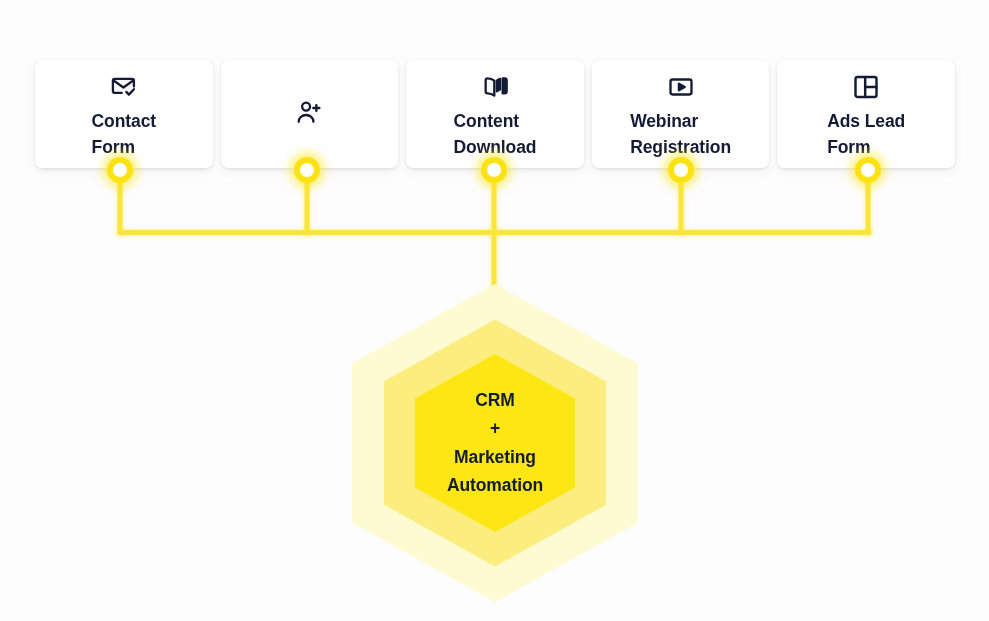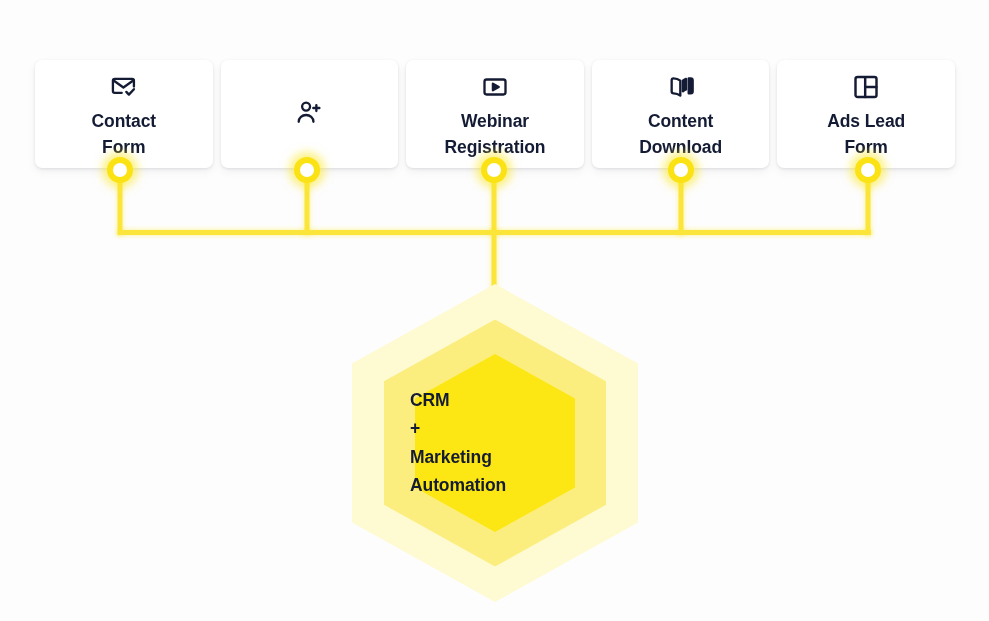--- a/index.html
+++ b/index.html
@@ -54,21 +54,21 @@
     justify-content: center;
     margin-bottom: 7px;
     color: #141b34;
   }
   .card-icon svg { display: block; }
 
   .card-label {
     font-size: 17.5px;
     font-weight: bold;
     line-height: 1.45;
-    text-align: center;
+    text-align: left;
     color: #141b34;
     letter-spacing: -0.1px;
     white-space: pre-line;
   }
 
   
   .node {
     position: absolute;
     width: 26px;
     height: 26px;
@@ -106,20 +106,21 @@
   }
   .hex-outer { width: 286px; height: 318px; background: #FEFAD2; }
   .hex-mid   { width: 222px; height: 247px; background: #FCEE7E; }
   .hex-core  { width: 160px; height: 178px; background: #FCE714; }
 
   .hex-text {
     position: absolute;
     left: 50%;
     top: 50%;
     transform: translate(-50%, -50%);
+    text-align: center;
     font-size: 17.5px;
     font-weight: bold;
     line-height: 1.62;
     color: #141b34;
     letter-spacing: -0.1px;
     white-space: pre-line;
     width: 170px;
   }
 </style>
 </head>
@@ -147,38 +148,38 @@
           <circle cx="9.5" cy="6.5" r="3.4"></circle>
           <path d="M3.2 19.5c0-3.6 2.9-5.8 6.3-5.8s6.3 2.2 6.3 5.8"></path>
           <path d="M18.3 5.2v5.1M20.9 7.7h-5.2"></path>
         </svg>
       </span>
     </div>
 
     <div class="card">
       <span class="card-icon">
         <svg width="28" height="28" viewBox="0 0 24 24" fill="none" stroke="#141b34" stroke-width="2" stroke-linecap="round" stroke-linejoin="round">
-          <rect x="3" y="5.6" width="18" height="12.8" rx="1.8"></rect>
-          <path d="M10.2 9.2l5 2.8-5 2.8V9.2z" fill="#141b34" stroke-linejoin="round"></path>
-        </svg>
-      </span>
-      <div class="card-label">Webinar
-Registration</div>
-    </div>
-
-    <div class="card">
-      <span class="card-icon">
-        <svg width="28" height="28" viewBox="0 0 24 24" fill="none" stroke="#141b34" stroke-width="2" stroke-linecap="round" stroke-linejoin="round">
           <path d="M11.4 6.6C9.8 5.3 7.8 4.6 5.6 4.6c-.9 0-1.6.7-1.6 1.6v9.6c0 .9.7 1.6 1.6 1.6 2.2 0 4.2.7 5.8 2V6.6z"></path>
           <path d="M13.6 6.6c.8-.7 1.7-1.2 2.7-1.6v9.1c-1 .4-1.9.9-2.7 1.6V6.6z" fill="#141b34"></path>
           <path d="M18.6 4.7c.6-.1 1.2-.1 1.8-.1.9 0 1.6.7 1.6 1.6v9.6c0 .9-.7 1.6-1.6 1.6-.6 0-1.2 0-1.8.1V4.7z" fill="#141b34"></path>
         </svg>
       </span>
       <div class="card-label">Content
 Download</div>
+    </div>
+
+    <div class="card">
+      <span class="card-icon">
+        <svg width="28" height="28" viewBox="0 0 24 24" fill="none" stroke="#141b34" stroke-width="2" stroke-linecap="round" stroke-linejoin="round">
+          <rect x="3" y="5.6" width="18" height="12.8" rx="1.8"></rect>
+          <path d="M10.2 9.2l5 2.8-5 2.8V9.2z" fill="#141b34" stroke-linejoin="round"></path>
+        </svg>
+      </span>
+      <div class="card-label">Webinar
+Registration</div>
     </div>
 
     <div class="card">
       <span class="card-icon">
         <svg width="28" height="28" viewBox="0 0 24 24" fill="none" stroke="#141b34" stroke-width="2.1" stroke-linecap="round" stroke-linejoin="round">
           <rect x="3" y="3.4" width="18" height="17.2" rx="1.8"></rect>
           <path d="M11.3 3.6v17"></path>
           <path d="M11.5 12h9.3"></path>
         </svg>
       </span>

